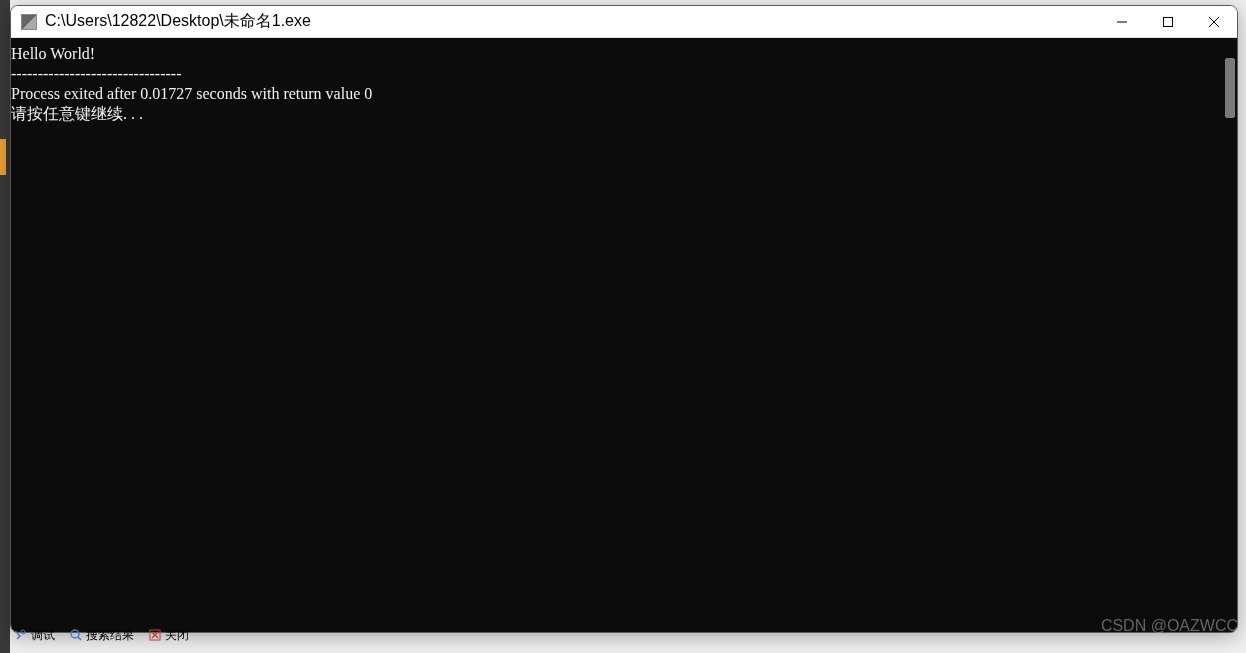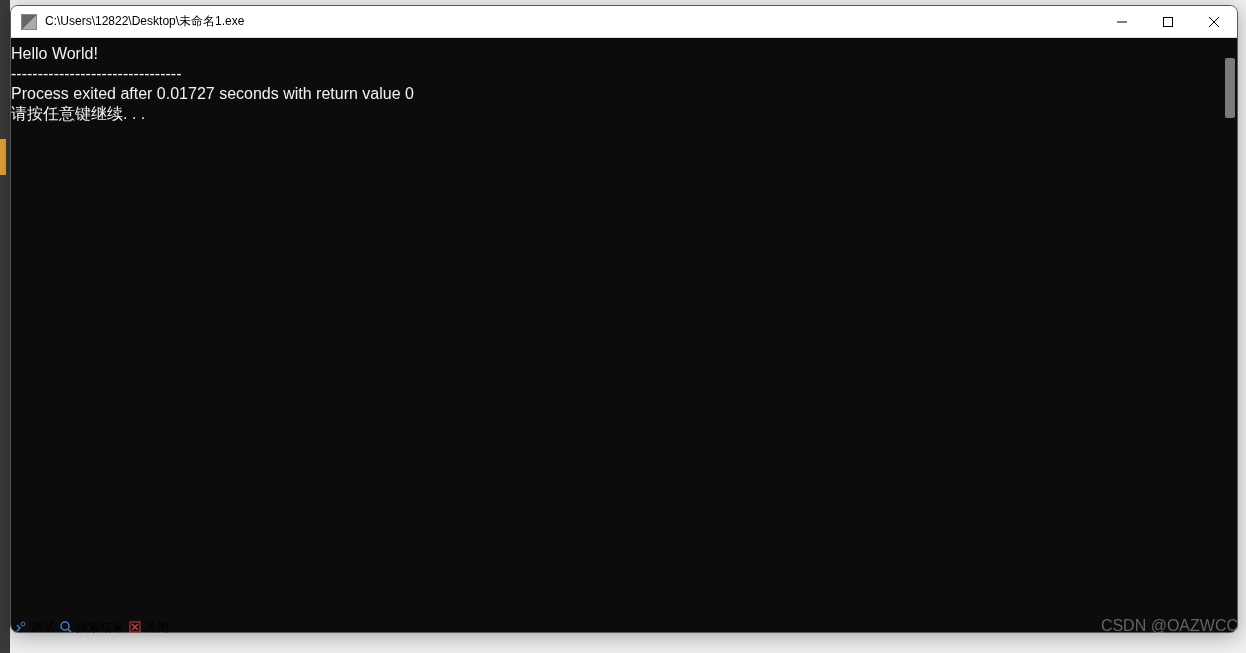--- a/index.html
+++ b/index.html
@@ -53,21 +53,21 @@
     .titlebar-icon {
       width: 16px;
       height: 16px;
       margin-left: 10px;
       margin-right: 8px;
       border: 1px solid #888;
       background: linear-gradient(135deg, #666 0%, #666 50%, #aaa 50%, #aaa 100%);
     }
     .titlebar-title {
       flex: 1;
-      font-size: 12px;
+      font-size: 16px;
       color: #000;
       font-family: "Segoe UI", sans-serif;
     }
     .window-controls {
       display: flex;
       height: 100%;
     }
     .win-btn {
       width: 46px;
       height: 32px;
@@ -80,21 +80,21 @@
       width: 10px;
       height: 10px;
     }
     .console-area {
       position: relative;
       height: calc(100% - 32px);
       background: #0c0c0c;
     }
     .console-content {
       padding: 6px 0 0 0;
-      font-family: Liberation Sans, sans-serif;
+      font-family: Liberation Serif, serif;
       font-size: 16px;
       line-height: 20px;
       color: #f2f2f2;
       white-space: pre;
     }
     .scrollbar-track {
       position: absolute;
       right: 0;
       top: 0;
       width: 14px;
@@ -106,25 +106,25 @@
       right: 2px;
       top: 20px;
       width: 10px;
       height: 60px;
       background: #7a7a7a;
       border-radius: 2px;
     }
     .bottom-tabs {
       position: absolute;
       left: 12px;
-      bottom: 16px;
+      bottom: 8px;
       height: 20px;
       display: flex;
       align-items: center;
-      gap: 0;
+      gap: 10px;
       font-size: 12px;
       color: #000;
       font-family: "Microsoft YaHei", sans-serif;
     }
     .tab-item {
       display: flex;
       align-items: center;
       gap: 3px;
       padding: 0 2px;
     }

